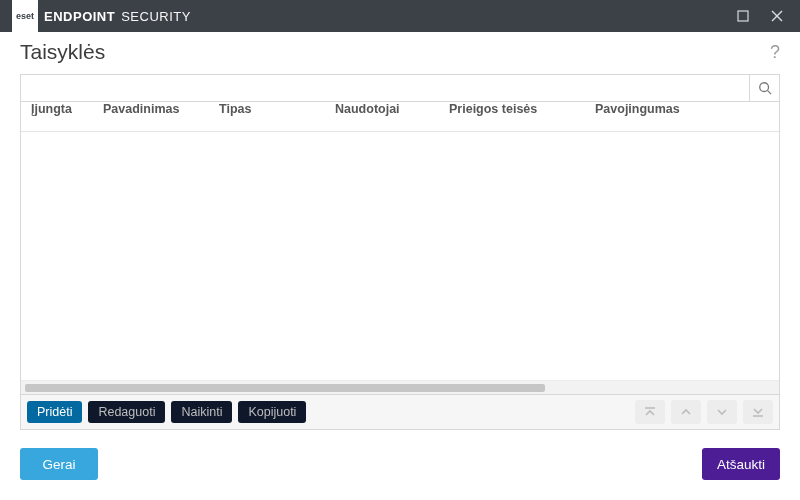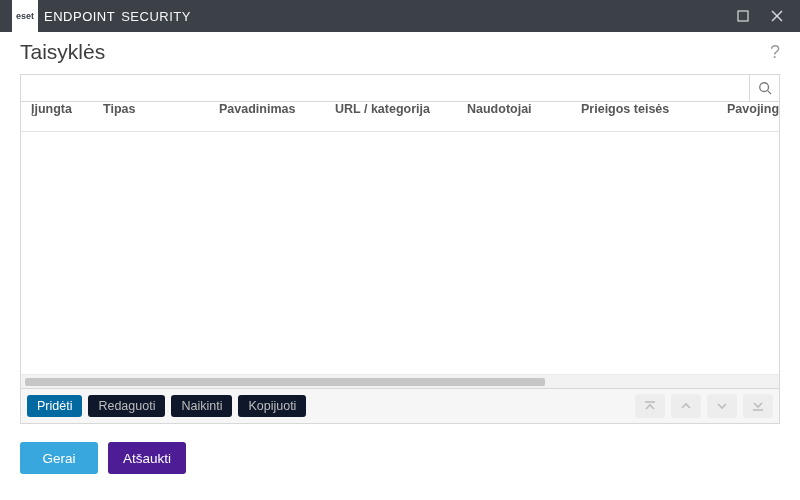--- a/index.html
+++ b/index.html
@@ -31,21 +31,21 @@
   }
   .brand-logo {
     background: #fff;
     color: #3c4148;
     font-weight: 700;
     font-size: 9px;
     padding: 15px 4px;
     border-radius: 2px;
     letter-spacing: 0;
   }
-  .brand-strong { font-weight: 400; }
+  .brand-strong { font-weight: 700; }
   .brand-light { font-weight: 400; opacity: 0.95; }
   .titlebar-spacer { flex: 1; }
   .titlebar-btn {
     width: 34px;
     height: 32px;
     display: flex;
     align-items: center;
     justify-content: center;
     color: #d8dadd;
     cursor: pointer;
@@ -186,23 +186,23 @@
     color: #bdbdbd;
     display: flex;
     align-items: center;
     justify-content: center;
     cursor: default;
   }
   .icon-btn svg { width: 14px; height: 14px; }
 
   .footer {
     display: flex;
-    justify-content: flex-start;
+    justify-content: space-between;
     gap: 10px;
-    padding: 18px 20px 26px 20px;
+    padding: 18px 20px 20px 20px;
   }
   .btn-lg {
     min-width: 78px;
     height: 32px;
     border: none;
     border-radius: 3px;
     font-size: 13.5px;
     cursor: pointer;
     font-family: inherit;
   }
@@ -252,23 +252,22 @@
       <svg viewBox="0 0 16 16">
           <circle cx="7" cy="7" r="5" fill="none" stroke="currentColor" stroke-width="1.5"></circle>
           <line x1="11" y1="11" x2="15" y2="15" stroke="currentColor" stroke-width="1.5"></line>
         </svg>
     </div>
   </div>
 
   <div class="table-wrap">
     <div class="thead">
       <div class="th" style="width:72px">Įjungta</div>
+      <div class="th" style="width:116px">Pavadinimas</div>
       <div class="th" style="width:116px">Tipas</div>
-      <div class="th" style="width:116px">Pavadinimas</div>
-      <div class="th" style="width:132px">URL / kategorija</div>
       <div class="th" style="width:114px">Naudotojai</div>
       <div class="th" style="width:146px">Prieigos teisės</div>
       <div class="th" style="width:130px">Pavojingumas</div>
     </div>
     <div class="tbody"></div>
     <div class="hscroll">
       <div class="hscroll-thumb"></div>
     </div>
   </div>
 

